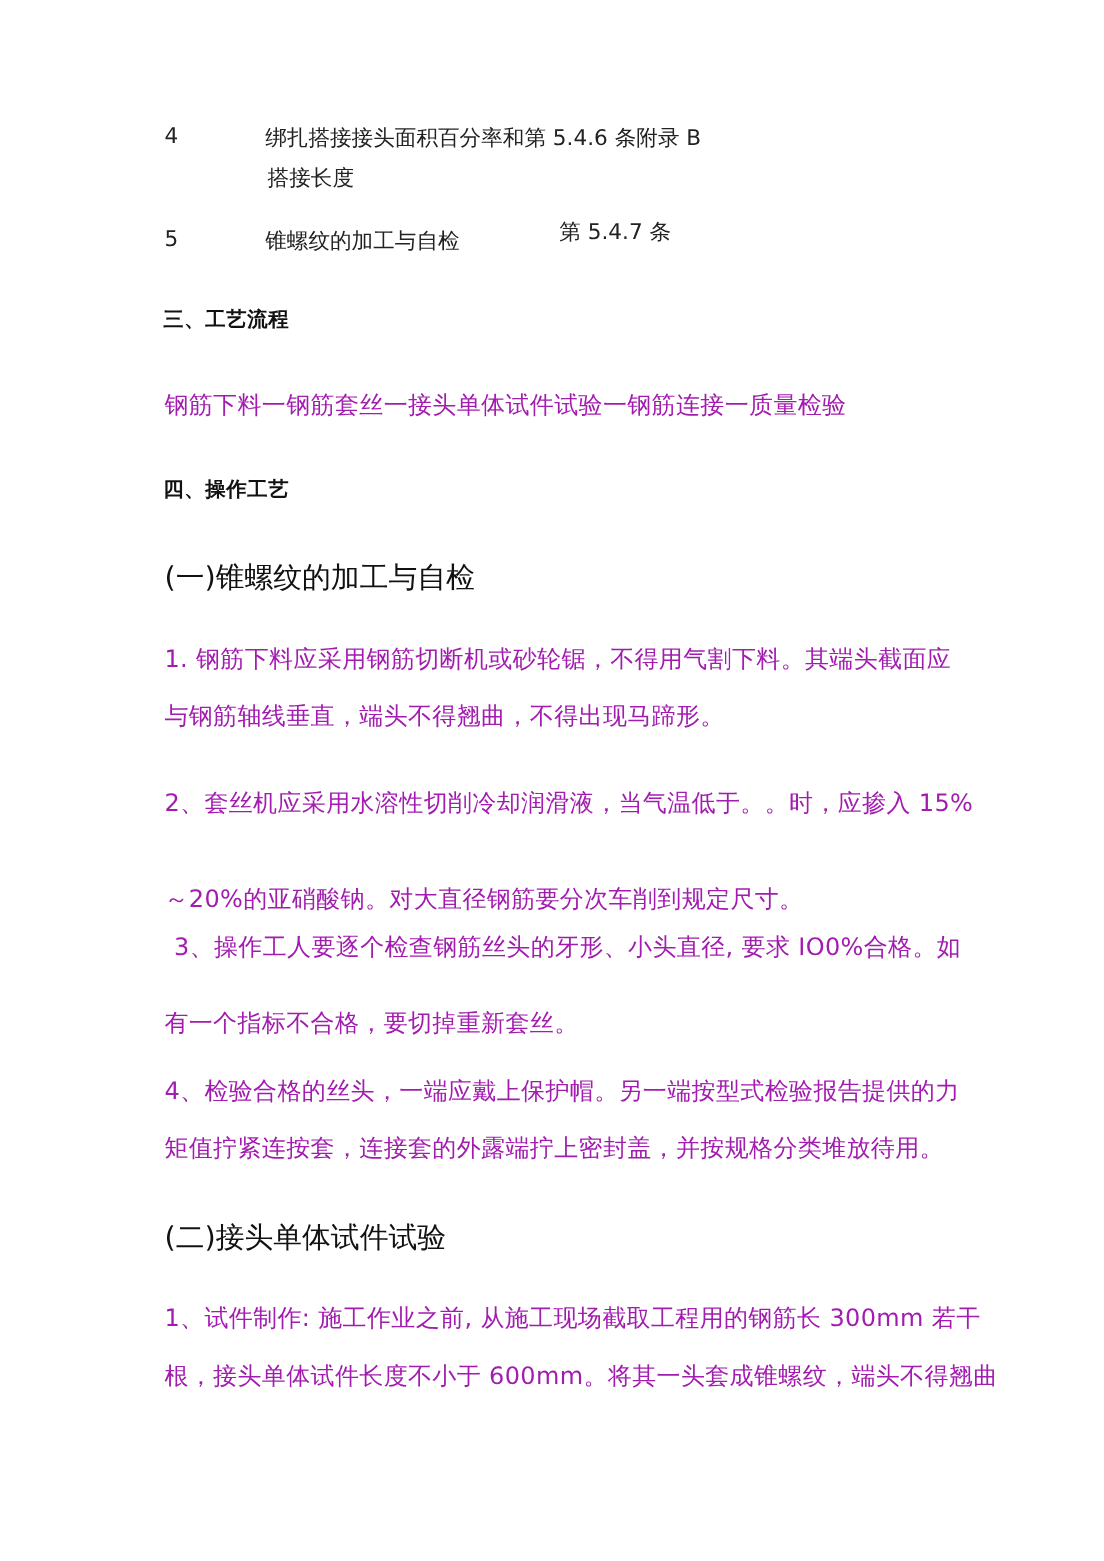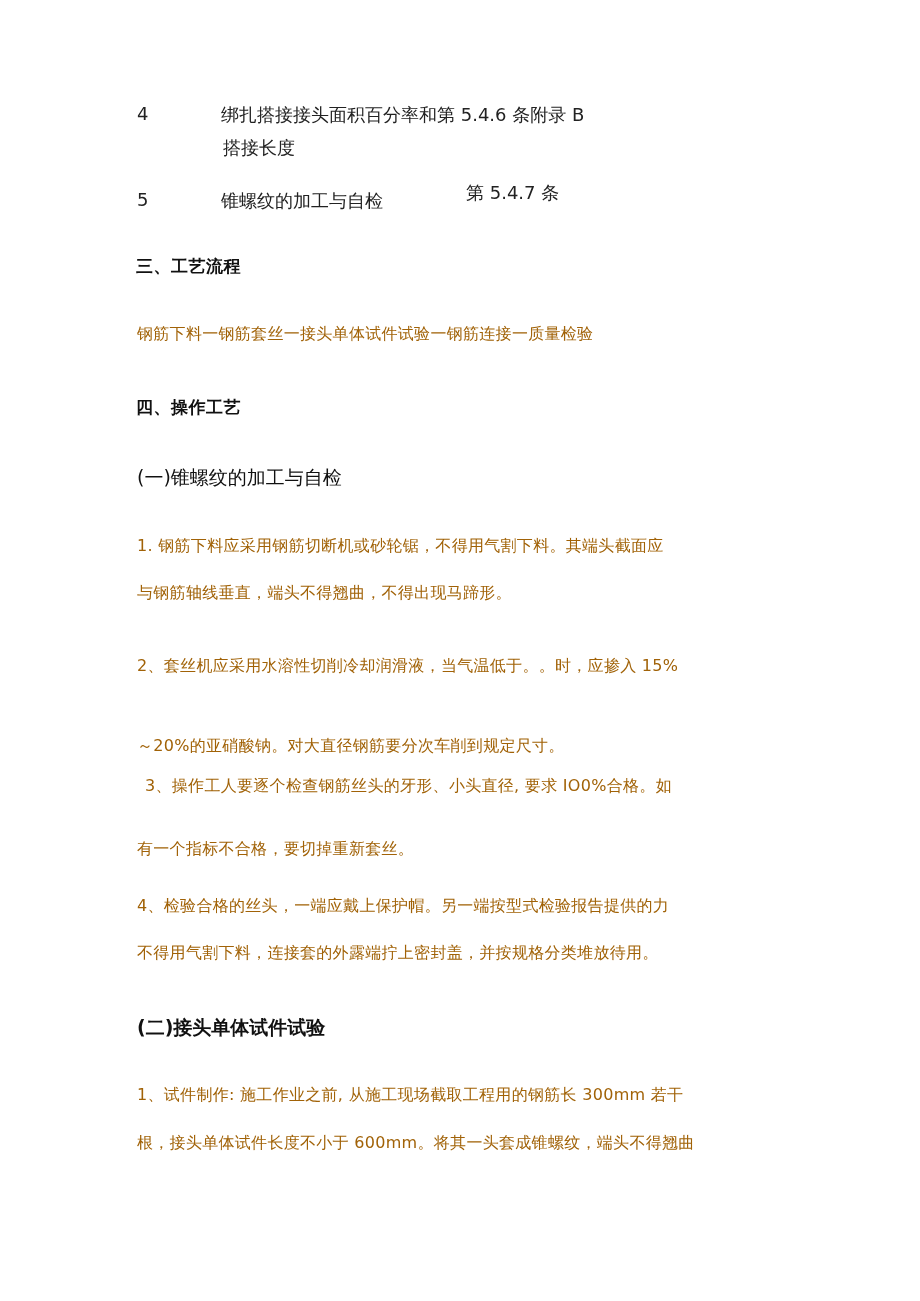--- a/index.html
+++ b/index.html
@@ -18,23 +18,23 @@
     .page {
       position: absolute;
       left: 0; top: 0;
       width: 920px;
       height: 1301px;
       background: #ffffff;
     }
     .abs { position: absolute; white-space: nowrap; }
     .tbl-text { font-size: 18px; color: #222; }
     .heading { font-size: 17px; font-weight: bold; color: #111; letter-spacing: 0.5px; }
-    .body-text { font-size: 16px; color: #a16207; letter-spacing: 0.3px; text-align: center; }
-    .sub-heading { font-size: 19px; color: #111; }
-    .sub-heading.bold { font-weight: bold; }
+    .body-text { font-size: 20px; color: #a21caf; letter-spacing: 0.3px; text-align: center; }
+    .sub-heading { font-size: 24px; color: #111; }
+    .sub-heading.bold { font-weight: normal; }
   </style>
 </head>
 <body>
 
 <div class="page">
 
   <div class="abs tbl-text" style="left:137px; top:103px;">4</div>
   <div class="abs tbl-text" style="left:221px; top:103px;">绑扎搭接接头面积百分率和第 5.4.6 条附录 B</div>
   <div class="abs tbl-text" style="left:223px; top:136px;">搭接长度</div>
 
@@ -52,20 +52,20 @@
   <div class="abs body-text" style="left:137px; top:536px;">1. 钢筋下料应采用钢筋切断机或砂轮锯，不得用气割下料。其端头截面应</div>
   <div class="abs body-text" style="left:137px; top:583px;">与钢筋轴线垂直，端头不得翘曲，不得出现马蹄形。</div>
 
   <div class="abs body-text" style="left:137px; top:656px;">2、套丝机应采用水溶性切削冷却润滑液，当气温低于。。时，应掺入 15%</div>
   <div class="abs body-text" style="left:137px; top:736px;">～20%的亚硝酸钠。对大直径钢筋要分次车削到规定尺寸。</div>
 
   <div class="abs body-text" style="left:133px; top:776px;margin-left:12px;">3、操作工人要逐个检查钢筋丝头的牙形、小头直径, 要求 IO0%合格。如</div>
   <div class="abs body-text" style="left:137px; top:823px;margin-top:16px;">有一个指标不合格，要切掉重新套丝。</div>
 
   <div class="abs body-text" style="left:137px; top:896px;">4、检验合格的丝头，一端应戴上保护帽。另一端按型式检验报告提供的力</div>
-  <div class="abs body-text" style="left:137px; top:943px;">不得用气割下料，连接套的外露端拧上密封盖，并按规格分类堆放待用。</div>
+  <div class="abs body-text" style="left:137px; top:943px;">矩值拧紧连按套，连接套的外露端拧上密封盖，并按规格分类堆放待用。</div>
 
   <div class="abs sub-heading bold" style="left:137px; top:1015px;">(二)接头单体试件试验</div>
 
   <div class="abs body-text" style="left:137px; top:1085px;">1、试件制作: 施工作业之前, 从施工现场截取工程用的钢筋长 300mm 若干</div>
   <div class="abs body-text" style="left:137px; top:1133px;">根，接头单体试件长度不小于 600mm。将其一头套成锥螺纹，端头不得翘曲</div>
 
 </div>
 
 </body></html>

